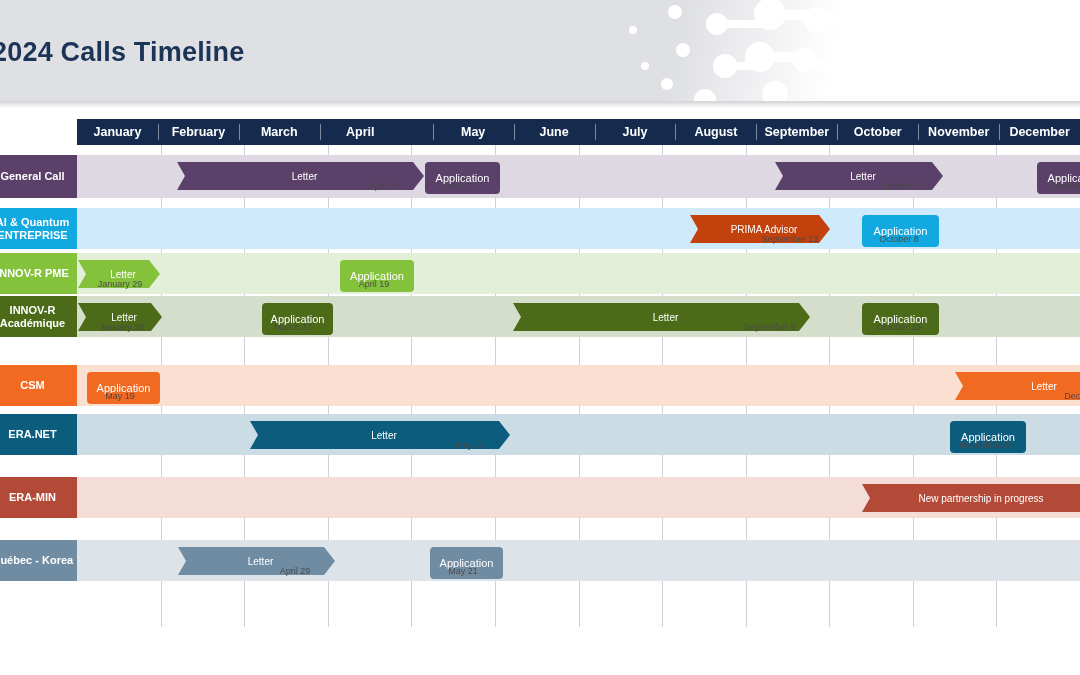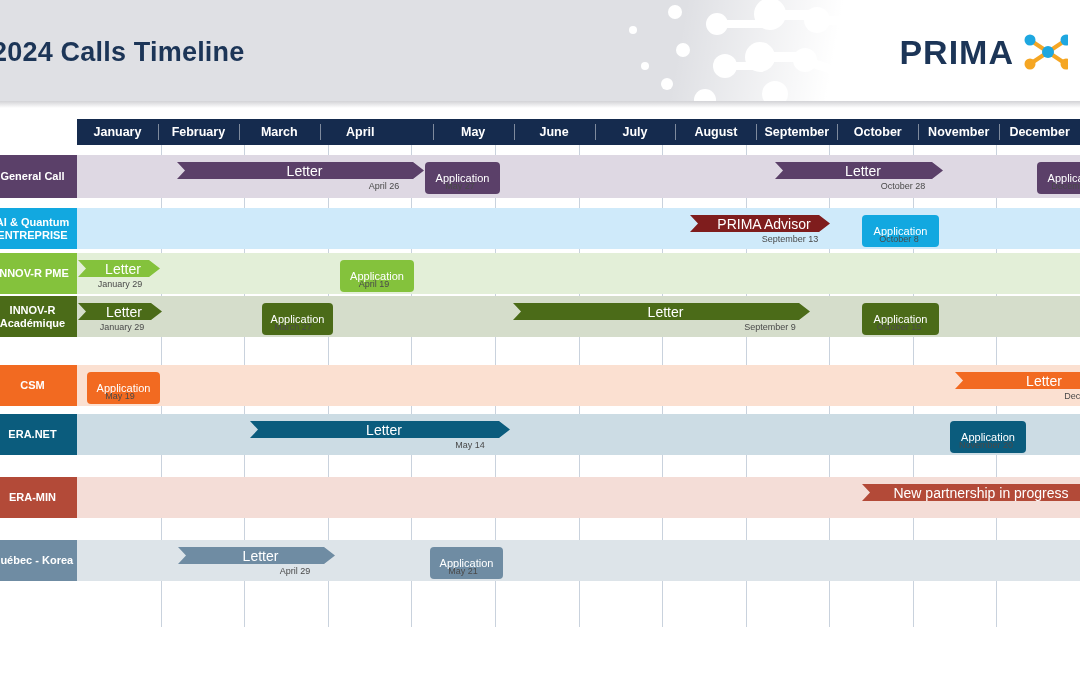--- a/index.html
+++ b/index.html
@@ -69,23 +69,23 @@
     display:flex; align-items:center; justify-content:center; text-align:center;
     color:#ffffff; font-size:11px; font-weight:bold; line-height:13px;
     padding: 0 2px;
   }
   .row-band {
     position:absolute; left:77px; top:0; width:1003px; height:100%;
   }
 
   
   .bar {
-    position:absolute; height:17px;
+    position:absolute; height:28px;
     display:flex; align-items:center; justify-content:center;
-    color:#fff; font-size:14px; white-space:nowrap;
+    color:#fff; font-size:10px; white-space:nowrap;
   }
   .arrow {
     clip-path: polygon(0 0, calc(100% - 11px) 0, 100% 50%, calc(100% - 11px) 100%, 0 100%, 8px 50%);
     padding-left: 8px;
   }
   .badge {
     border-radius: 4px; padding: 16px 5px; height: 17px;
     font-size: 11px;
   }
   .bar-date {
@@ -132,36 +132,20 @@
         <rect x="155" y="90" width="48" height="10" rx="5"></rect>
         <rect x="115" y="18" width="48" height="8" rx="4"></rect>
         <rect x="112" y="58" width="52" height="8" rx="4"></rect>
         <rect x="118" y="100" width="40" height="8" rx="4"></rect>
       </g>
     </svg>
     <div class="header-fade"></div>
 
     <div class="page-title">2024 Calls Timeline</div>
 
-    <div class="brand">
-      <span class="brand-name">PRIMA</span>
-      <svg class="brand-mark" viewBox="0 0 46 44">
-        <g stroke="#f5a623" stroke-width="4" fill="none">
-          <line x1="8" y1="10" x2="26" y2="22"></line>
-          <line x1="8" y1="34" x2="26" y2="22"></line>
-          <line x1="26" y1="22" x2="44" y2="10"></line>
-          <line x1="26" y1="22" x2="44" y2="34"></line>
-        </g>
-        <circle cx="8" cy="10" r="5.5" fill="#1ea7e0"></circle>
-        <circle cx="8" cy="34" r="5.5" fill="#f5a623"></circle>
-        <circle cx="26" cy="22" r="6" fill="#1ea7e0"></circle>
-        <circle cx="44" cy="10" r="5.5" fill="#1ea7e0"></circle>
-        <circle cx="44" cy="34" r="5.5" fill="#f5a623"></circle>
-      </svg>
-    </div>
   </div>
   <div class="header-shadow"></div>
 
   <div class="timeline">
     <div class="grid-area" id="grid-area">
         <div class="gridline" style="left: 83.5833px;"></div>
         <div class="gridline" style="left: 167.167px;"></div>
         <div class="gridline" style="left: 250.75px;"></div>
         <div class="gridline" style="left: 334.333px;"></div>
         <div class="gridline" style="left: 417.917px;"></div>
@@ -195,21 +179,21 @@
           <div class="bar badge" style="left: 425px; width: 75px; top: 7px; background: rgb(91, 64, 105);">Application</div>
           <div class="bar-date" style="left: 420px; width: 80px; top: 26px;">May 27</div>
           <div class="bar arrow" style="left: 775px; width: 168px; top: 7px; background: rgb(91, 64, 105);">Letter</div>
           <div class="bar-date" style="left: 863px; width: 80px; top: 26px;">October 28</div>
           <div class="bar badge" style="left: 1037px; width: 75px; top: 7px; background: rgb(91, 64, 105);">Application</div>
           <div class="bar-date" style="left: 1032px; width: 80px; top: 26px;">December</div>
         </div>
         <div class="row" style="top: 100px; height: 41px;">
           <div class="row-band" style="background: rgb(207, 234, 250);"></div>
           <div class="row-label" style="background: rgb(18, 168, 224);">AI &amp; Quantum ENTREPRISE</div>
-          <div class="bar arrow" style="left: 690px; width: 140px; top: 7px; background: #7f1d1d;">PRIMA Advisor</div>
+          <div class="bar arrow" style="left: 690px; width: 140px; top: 7px; background: #c2410c;">PRIMA Advisor</div>
           <div class="bar-date" style="left: 750px; width: 80px; top: 26px;">September 13</div>
           <div class="bar badge" style="left: 862px; width: 77px; top: 7px; background: rgb(18, 168, 224);">Application</div>
           <div class="bar-date" style="left: 859px; width: 80px; top: 26px;">October 8</div>
         </div>
         <div class="row" style="top: 145px; height: 41px;">
           <div class="row-band" style="background: rgb(227, 239, 216);"></div>
           <div class="row-label" style="background: rgb(132, 194, 60);">INNOV-R PME</div>
           <div class="bar arrow" style="left: 78px; width: 82px; top: 7px; background: rgb(132, 194, 60);">Letter</div>
           <div class="bar-date" style="left: 80px; width: 80px; top: 26px;">January 29</div>
           <div class="bar badge" style="left: 340px; width: 74px; top: 7px; background: rgb(132, 194, 60);">Application</div>

